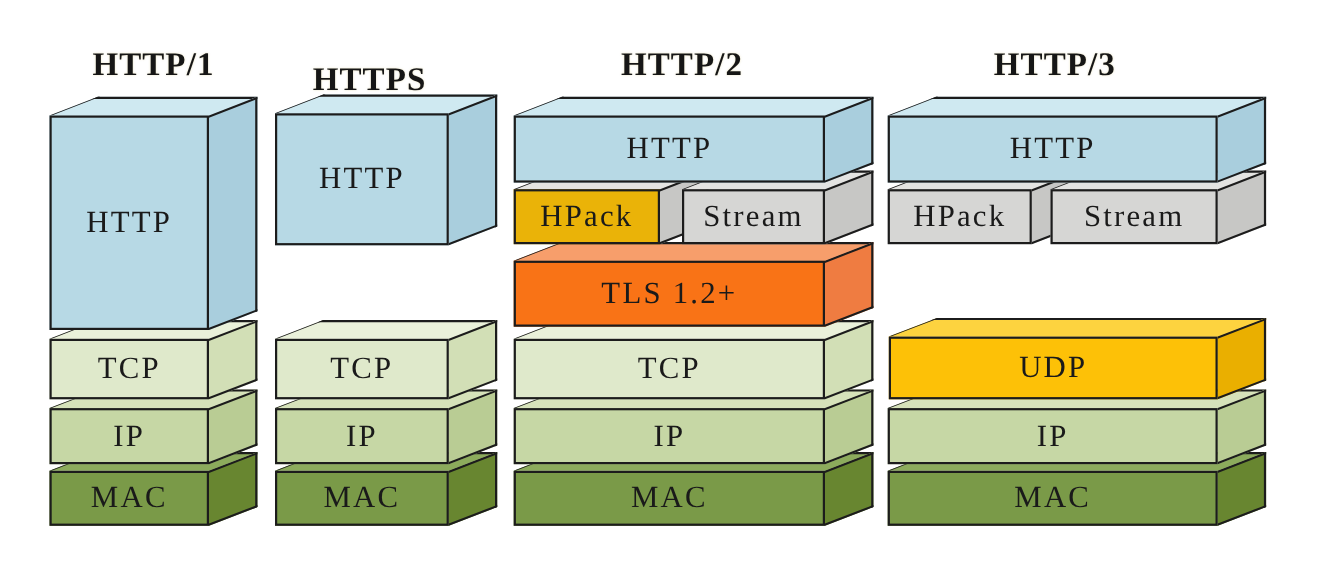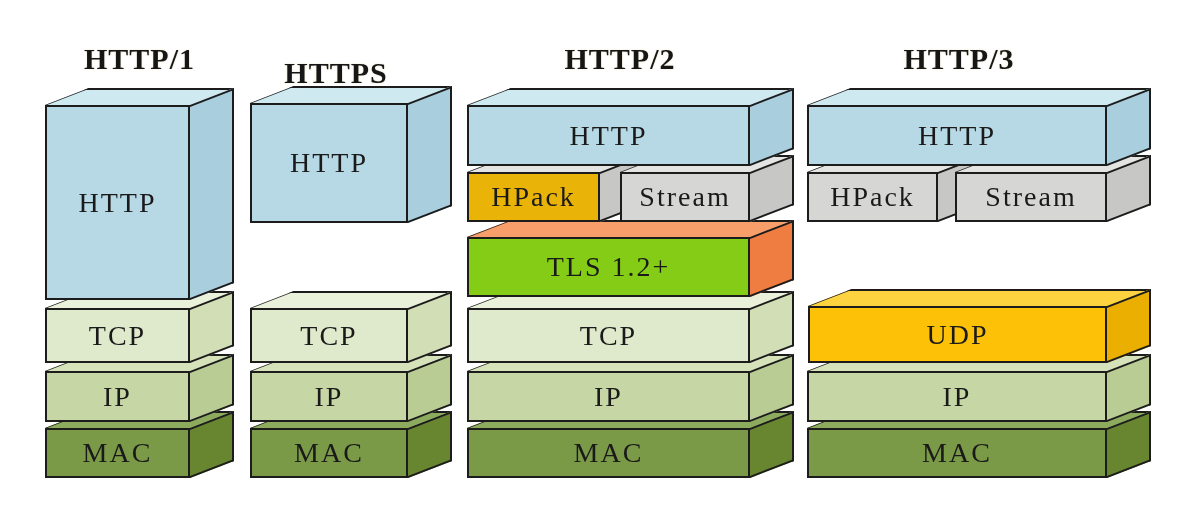--- a/index.html
+++ b/index.html
@@ -116,21 +116,21 @@
   <div class="box" style="left:467px;top:308px;width:283px;height:55px">
     <div class="face top" style="background: rgb(234, 241, 218);"></div>
     <div class="face side" style="background: rgb(210, 223, 182);"></div>
     <div class="face front" style="background: rgb(223, 233, 203);">
       <span class="label">TCP</span>
     </div>
   </div>
   <div class="box" style="left:467px;top:237px;width:283px;height:60px">
     <div class="face top" style="background: rgb(247, 158, 107);"></div>
     <div class="face side" style="background: rgb(239, 124, 65);"></div>
-    <div class="face front" style="background: #84cc16;">
+    <div class="face front" style="background: #f97316;">
       <span class="label">TLS 1.2+</span>
     </div>
   </div>
   <div class="box" style="left:467px;top:172px;width:133px;height:50px">
     <div class="face top" style="background: rgb(228, 228, 226);"></div>
     <div class="face side" style="background: rgb(199, 199, 197);"></div>
     <div class="face front" style="background: #eab308;">
       <span class="label">HPack</span>
     </div>
   </div>

